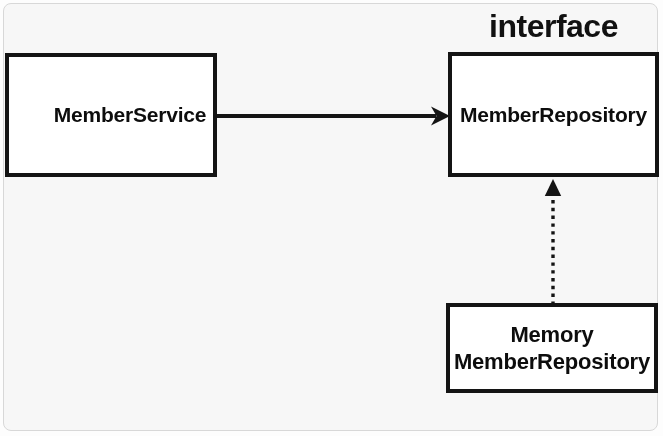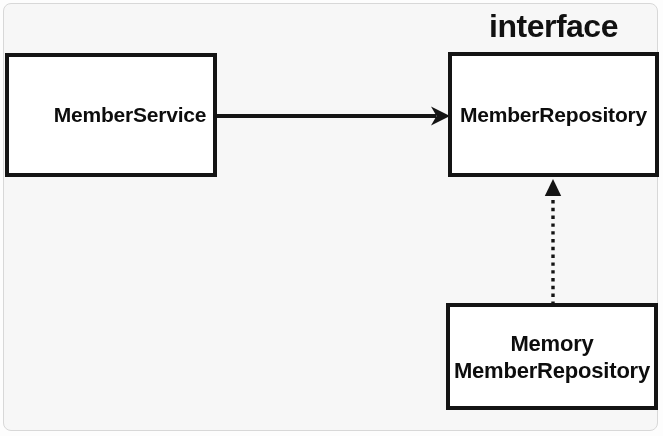--- a/index.html
+++ b/index.html
@@ -59,21 +59,21 @@
     left: 448px;
     top: 52px;
     width: 211px;
     height: 125px;
     font-size: 21px;
   }
   .node-memory-member-repository {
     left: 446px;
     top: 303px;
     width: 212px;
-    height: 107px;
+    height: 90px;
     font-size: 22px;
     line-height: 27px;
     align-items: center;
   }
   .interface-label {
     position: absolute;
     left: 448px;
     top: 8px;
     width: 211px;
     text-align: center;

